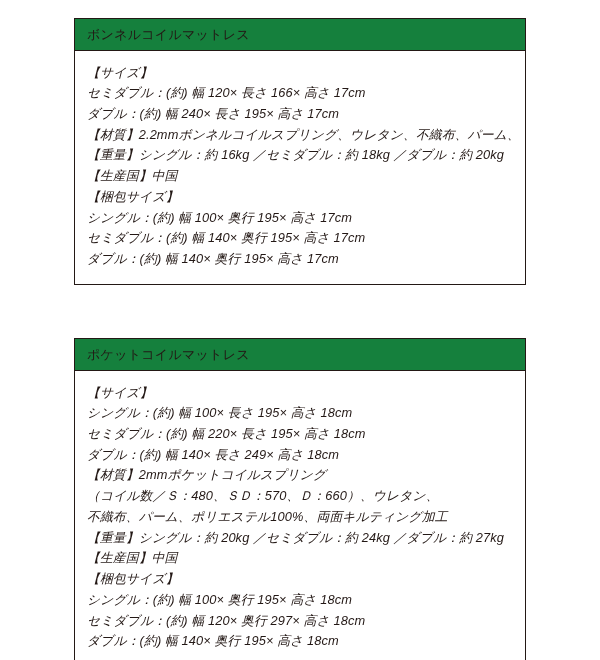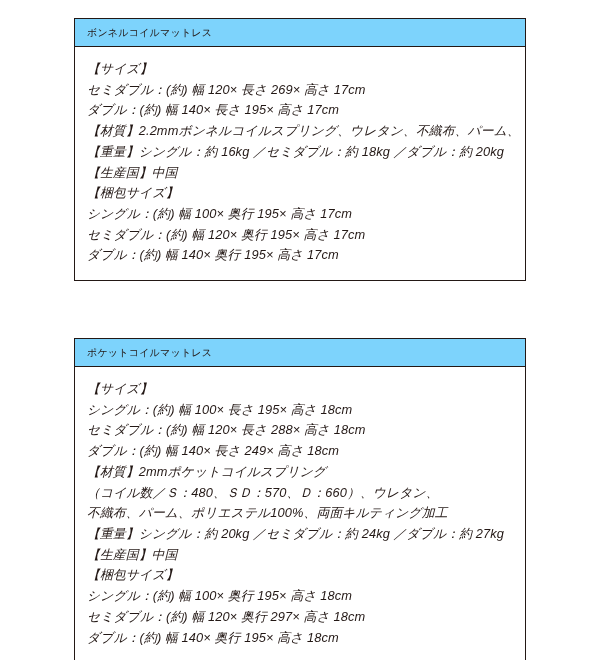--- a/index.html
+++ b/index.html
@@ -25,24 +25,24 @@
     left: 74px;
     width: 452px;
     border: 1px solid #231815;
     box-sizing: border-box;
     background: #ffffff;
   }
   .spec-table.first { top: 18px; }
   .spec-table.second { top: 338px; }
 
   .spec-header {
-    background: #7dd3fc;
+    background: #15803d;
     border-bottom: 1px solid #231815;
     padding: 8px 12px 7px 12px;
-    font-size: 10px;
+    font-size: 13px;
     line-height: 1.2;
     letter-spacing: 0.02em;
     color: #231815;
   }
   .spec-body {
     padding: 12px 12px 14px 12px;
     font-style: italic;
   }
   .spec-line {
     font-size: 12.8px;
@@ -54,38 +54,38 @@
 </style>
 </head>
 <body>
 
 <div class="page">
 
   <div class="spec-table first">
     <div class="spec-header">ボンネルコイルマットレス</div>
     <div class="spec-body">
       <div class="spec-line">【サイズ】</div>
-      <div class="spec-line">セミダブル：(約) 幅 120× 長さ 269× 高さ 17cm</div>
-      <div class="spec-line">ダブル：(約) 幅 140× 長さ 195× 高さ 17cm</div>
+      <div class="spec-line">セミダブル：(約) 幅 120× 長さ 166× 高さ 17cm</div>
+      <div class="spec-line">ダブル：(約) 幅 240× 長さ 195× 高さ 17cm</div>
       <div class="spec-line">【材質】2.2mmボンネルコイルスプリング、ウレタン、不織布、パーム、</div>
       <div class="spec-line">【重量】シングル：約 16kg ／セミダブル：約 18kg ／ダブル：約 20kg</div>
       <div class="spec-line">【生産国】中国</div>
       <div class="spec-line">【梱包サイズ】</div>
       <div class="spec-line">シングル：(約) 幅 100× 奥行 195× 高さ 17cm</div>
-      <div class="spec-line">セミダブル：(約) 幅 120× 奥行 195× 高さ 17cm</div>
+      <div class="spec-line">セミダブル：(約) 幅 140× 奥行 195× 高さ 17cm</div>
       <div class="spec-line">ダブル：(約) 幅 140× 奥行 195× 高さ 17cm</div>
     </div>
   </div>
 
   <div class="spec-table second">
     <div class="spec-header">ポケットコイルマットレス</div>
     <div class="spec-body">
       <div class="spec-line">【サイズ】</div>
       <div class="spec-line">シングル：(約) 幅 100× 長さ 195× 高さ 18cm</div>
-      <div class="spec-line">セミダブル：(約) 幅 120× 長さ 288× 高さ 18cm</div>
+      <div class="spec-line">セミダブル：(約) 幅 220× 長さ 195× 高さ 18cm</div>
       <div class="spec-line">ダブル：(約) 幅 140× 長さ 249× 高さ 18cm</div>
       <div class="spec-line">【材質】2mmポケットコイルスプリング</div>
       <div class="spec-line">（コイル数／Ｓ：480、ＳＤ：570、Ｄ：660）、ウレタン、</div>
       <div class="spec-line">不織布、パーム、ポリエステル100%、両面キルティング加工</div>
       <div class="spec-line">【重量】シングル：約 20kg ／セミダブル：約 24kg ／ダブル：約 27kg</div>
       <div class="spec-line">【生産国】中国</div>
       <div class="spec-line">【梱包サイズ】</div>
       <div class="spec-line">シングル：(約) 幅 100× 奥行 195× 高さ 18cm</div>
       <div class="spec-line">セミダブル：(約) 幅 120× 奥行 297× 高さ 18cm</div>
       <div class="spec-line">ダブル：(約) 幅 140× 奥行 195× 高さ 18cm</div>

